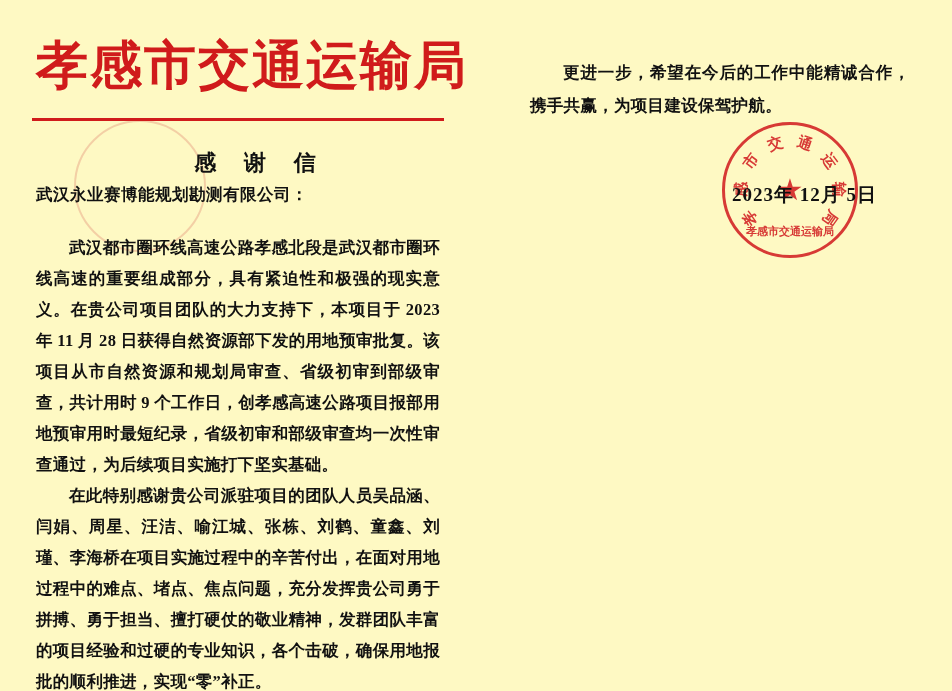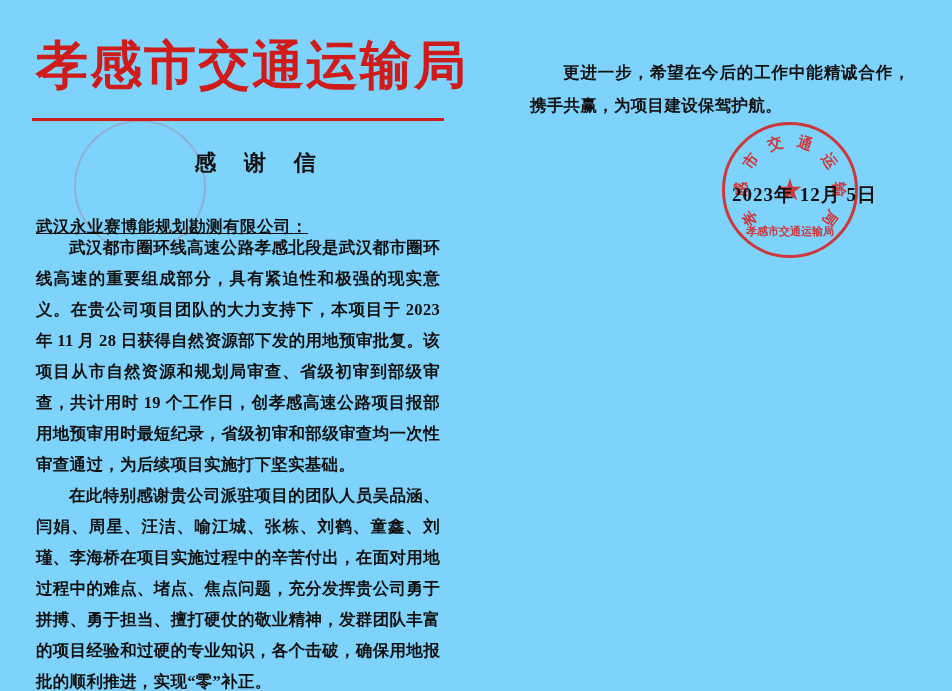--- a/index.html
+++ b/index.html
@@ -12,21 +12,21 @@
     height: 691px;
     font-family: "Liberation Serif", "DejaVu Serif", serif;
     color: #1a1a1a;
     overflow: hidden;
     position: relative;
   }
   .page {
     position: relative;
     width: 952px;
     height: 691px;
-    background: #7dd3fc;
+    background: #fef9c3;
   }
   
   .left-col {
     position: absolute;
     left: 0;
     top: 0;
     width: 476px;
     height: 691px;
     padding: 0;
     box-sizing: border-box;
@@ -61,27 +61,26 @@
     font-family: "DejaVu Sans", "Liberation Sans", sans-serif;
     font-weight: bold;
     font-size: 22px;
     letter-spacing: 10px;
     color: #111;
     margin-left: 22px;
   }
   .salutation {
     position: absolute;
     left: 36px;
-    top: 216px;
+    top: 184px;
     width: 404px;
     font-size: 16.5px;
     font-weight: bold;
     letter-spacing: 0.5px;
     color: #111;
-    text-decoration: underline;
   }
   .body-left {
     position: absolute;
     left: 36px;
     top: 232px;
     width: 404px;
     font-size: 16.5px;
     line-height: 31px;
     color: #111;
     font-weight: bold;
@@ -204,21 +203,21 @@
 
     <div class="letterhead">孝感市交通运输局</div>
 
     <div class="letterhead-rule"></div>
 
     <div class="doc-title">感 谢 信</div>
 
     <div class="salutation">武汉永业赛博能规划勘测有限公司：</div>
 
     <div class="body-left">
-      <p>武汉都市圈环线高速公路孝感北段是武汉都市圈环线高速的重要组成部分，具有紧迫性和极强的现实意义。在贵公司项目团队的大力支持下，本项目于 2023 年 11 月 28 日获得自然资源部下发的用地预审批复。该项目从市自然资源和规划局审查、省级初审到部级审查，共计用时 19 个工作日，创孝感高速公路项目报部用地预审用时最短纪录，省级初审和部级审查均一次性审查通过，为后续项目实施打下坚实基础。</p>
+      <p>武汉都市圈环线高速公路孝感北段是武汉都市圈环线高速的重要组成部分，具有紧迫性和极强的现实意义。在贵公司项目团队的大力支持下，本项目于 2023 年 11 月 28 日获得自然资源部下发的用地预审批复。该项目从市自然资源和规划局审查、省级初审到部级审查，共计用时 9 个工作日，创孝感高速公路项目报部用地预审用时最短纪录，省级初审和部级审查均一次性审查通过，为后续项目实施打下坚实基础。</p>
       <p>在此特别感谢贵公司派驻项目的团队人员吴品涵、闫娟、周星、汪洁、喻江城、张栋、刘鹤、童鑫、刘瑾、李海桥在项目实施过程中的辛苦付出，在面对用地过程中的难点、堵点、焦点问题，充分发挥贵公司勇于拼搏、勇于担当、擅打硬仗的敬业精神，发群团队丰富的项目经验和过硬的专业知识，各个击破，确保用地报批的顺利推进，实现“零”补正。</p>
 
     </div>
   </div>
 
   <div class="right-col">
 
     <div class="body-right">
       <p>更进一步，希望在今后的工作中能精诚合作，携手共赢，为项目建设保驾护航。</p>
     </div>

